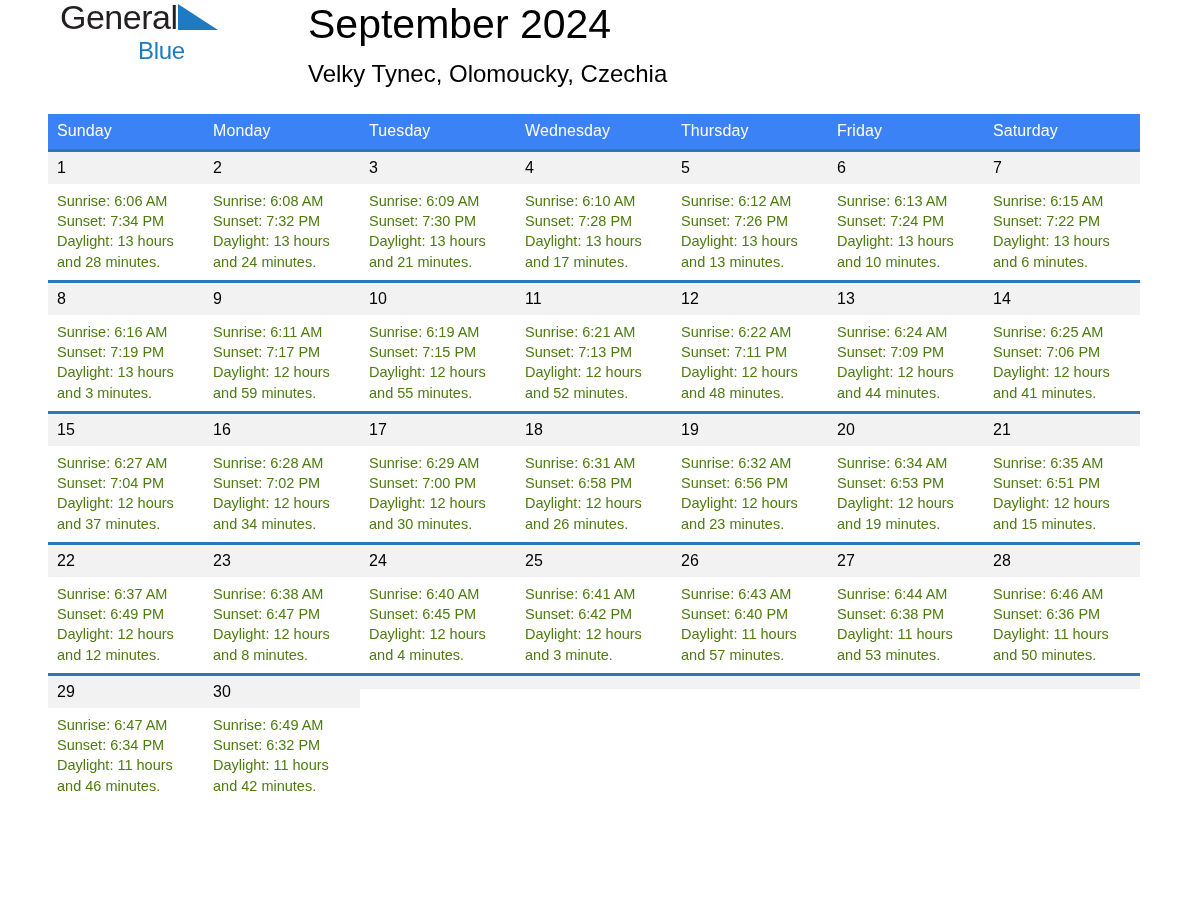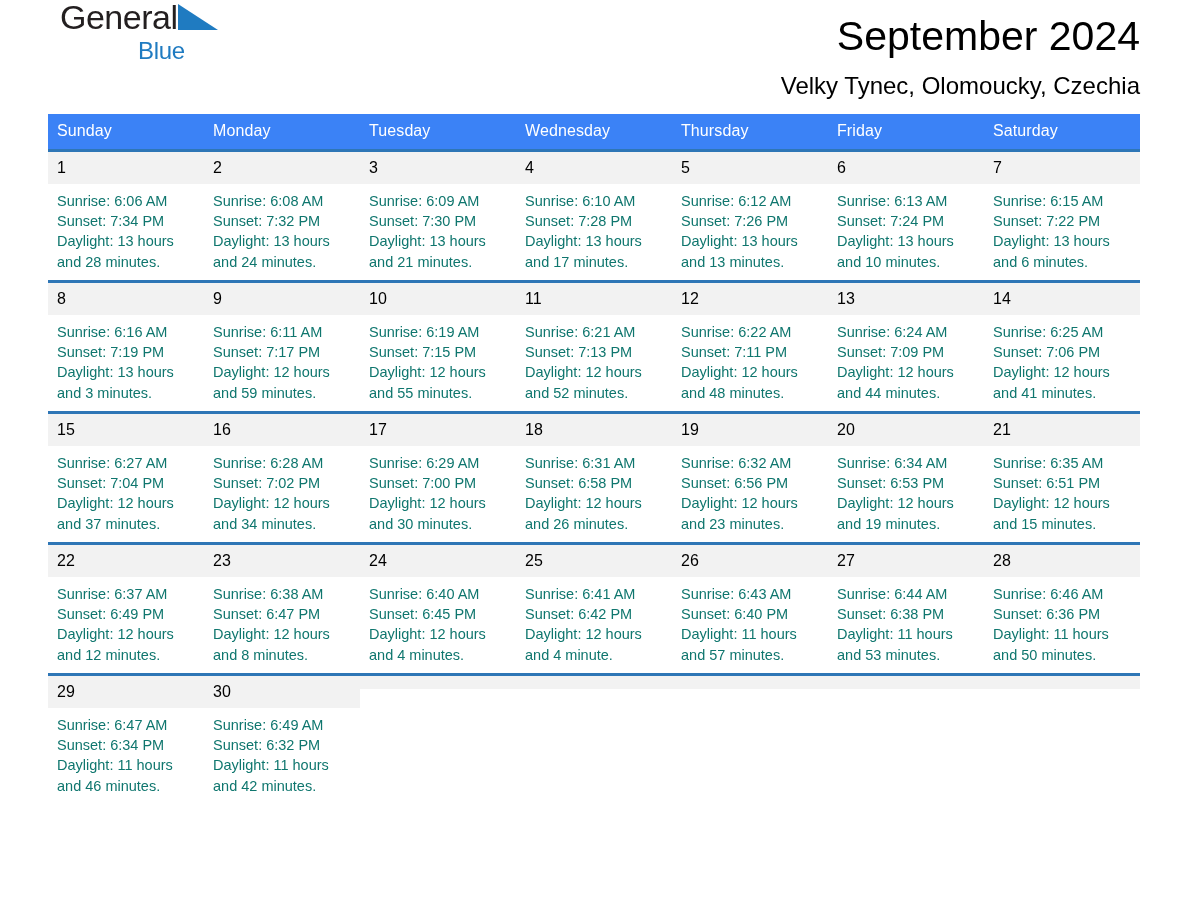--- a/index.html
+++ b/index.html
@@ -52,23 +52,21 @@
   .brand-blue {
     font-size: 24px;
     color: #1f7bc1;
     line-height: 34px;
     display: block;
     margin-top: -4px;
     margin-left: 78px;
     letter-spacing: -0.3px;
   }
   .title-block {
-    text-align: right;
     flex: 1;
-    margin-top: 12px;
   }
   .cal-title {
     font-size: 41px;
     font-weight: normal;
     line-height: 48px;
     color: #000000;
     margin: 0;
     letter-spacing: 0px;
   }
   .cal-subtitle {
@@ -117,21 +115,21 @@
     color: #000000;
   }
   .daynum.empty {
     background: #f2f2f2;
     color: transparent;
   }
   .info {
     font-size: 14.5px;
     line-height: 20.2px;
     padding: 7px 8px 0 9px;
-    color: #0f766e;
+    color: #4d7c0f;
   }
   .info div { white-space: normal; }
 </style>
 </head>
 <body>
 
 <div class="page">
 
   <div class="header">
 
@@ -393,21 +391,21 @@
               <div>Daylight: 12 hours</div>
               <div>and 4 minutes.</div>
             </div>
           </td>
           <td>
             <div class="daynum">25</div>
             <div class="info">
               <div>Sunrise: 6:41 AM</div>
               <div>Sunset: 6:42 PM</div>
               <div>Daylight: 12 hours</div>
-              <div>and 4 minute.</div>
+              <div>and 3 minute.</div>
             </div>
           </td>
           <td>
             <div class="daynum">26</div>
             <div class="info">
               <div>Sunrise: 6:43 AM</div>
               <div>Sunset: 6:40 PM</div>
               <div>Daylight: 11 hours</div>
               <div>and 57 minutes.</div>
             </div>

